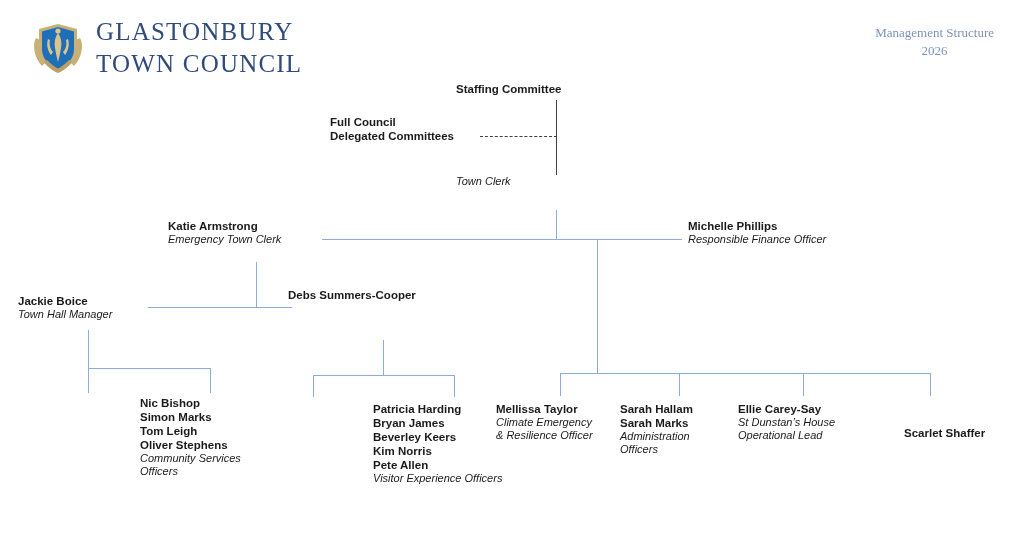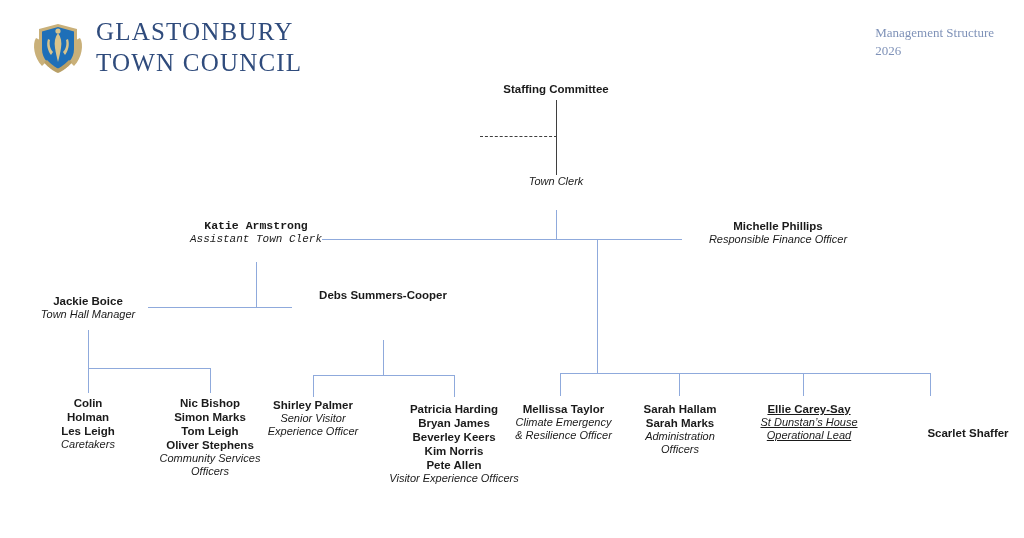--- a/index.html
+++ b/index.html
@@ -18,52 +18,51 @@
     background: #ffffff;
     overflow: hidden;
   }
 
   
   .logo-block {
     position: absolute;
     left: 30px;
     top: 18px;
     display: flex;
-    align-items: center;
+    align-items: flex-end;
     gap: 10px;
   }
   .crest {
     width: 56px;
     height: 58px;
     flex: 0 0 auto;
   }
   .logo-words {
     font-family: "Liberation Serif", serif;
     color: #2f4b7c;
     line-height: 1.02;
     letter-spacing: 1.2px;
   }
   .logo-line1 { font-size: 25px; }
   .logo-line2 { font-size: 25px; margin-top: 6px; }
 
   .doc-title {
     position: absolute;
     right: 30px;
     top: 24px;
-    text-align: left;
+    text-align: center;
     font-family: "Liberation Serif", serif;
     color: #7f92b8;
     font-size: 13px;
     line-height: 1.35;
   }
 
   
   .node {
     position: absolute;
-    text-align: center;
     line-height: 1.22;
   }
   .node .nm {
     font-size: 11.5px;
     font-weight: bold;
     color: #1a1a1a;
     white-space: pre-line;
   }
   .node .rl {
     font-size: 11px;
@@ -141,65 +140,58 @@
   <div class="ln h" style="left:560px; top:373px; width:371px;"></div>
   <div class="ln v" style="left:560px; top:373px; height:23px;"></div>
   <div class="ln v" style="left:679px; top:373px; height:23px;"></div>
   <div class="ln v" style="left:803px; top:373px; height:23px;"></div>
   <div class="ln v" style="left:930px; top:373px; height:23px;"></div>
 
   <div class="node" style="left:456px; top:82px; width:200px;">
     <div class="nm">Staffing Committee</div>
   </div>
 
+  <div class="node" style="left:330px; top:115px; width:150px;">
+    <div class="nm">Full Council
+Delegated Committees</div>
+  </div>
 
   <div class="node" style="left:456px; top:175px; width:200px;">
     <div class="rl">Town Clerk</div>
   </div>
 
-  <div class="node" style="left:176px; top:219px; width:160px;font-family:Liberation Mono, monospace;">
+  <div class="node" style="left:168px; top:219px; width:160px;">
     <div class="nm">Katie Armstrong</div>
-    <div class="rl">Assistant Town Clerk</div>
+    <div class="rl">Emergency Town Clerk</div>
   </div>
 
   <div class="node" style="left:688px; top:219px; width:180px;">
     <div class="nm">Michelle Phillips</div>
     <div class="rl">Responsible Finance Officer</div>
   </div>
 
   <div class="node" style="left:18px; top:294px; width:140px;">
     <div class="nm">Jackie Boice</div>
     <div class="rl">Town Hall Manager</div>
   </div>
 
   <div class="node" style="left:288px; top:288px; width:190px;">
     <div class="nm">Debs Summers-Cooper</div>
   </div>
 
-  <div class="node" style="left:28px; top:396px; width:120px;">
-    <div class="nm">Colin
-Holman
-Les Leigh</div>
-    <div class="rl">Caretakers</div>
-  </div>
 
   <div class="node" style="left:140px; top:396px; width:140px;">
     <div class="nm">Nic Bishop
 Simon Marks
 Tom Leigh
 Oliver Stephens</div>
     <div class="rl">Community Services
 Officers</div>
   </div>
 
-  <div class="node" style="left:248px; top:398px; width:130px;">
-    <div class="nm">Shirley Palmer</div>
-    <div class="rl">Senior Visitor
-Experience Officer</div>
-  </div>
 
   <div class="node" style="left:496px; top:402px; width:135px;">
     <div class="nm">Mellissa Taylor</div>
     <div class="rl">Climate Emergency
 &amp; Resilience Officer</div>
   </div>
 
   <div class="node" style="left:373px; top:402px; width:162px;">
     <div class="nm">Patricia Harding
 Bryan James
@@ -209,21 +201,21 @@
     <div class="rl">Visitor Experience Officers</div>
   </div>
 
   <div class="node" style="left:620px; top:402px; width:120px;">
     <div class="nm">Sarah Hallam
 Sarah Marks</div>
     <div class="rl">Administration
 Officers</div>
   </div>
 
-  <div class="node" style="left:738px; top:402px; width:142px;text-decoration:underline;">
+  <div class="node" style="left:738px; top:402px; width:142px;">
     <div class="nm">Ellie Carey-Say</div>
     <div class="rl">St Dunstan’s House
 Operational Lead</div>
   </div>
 
   <div class="node" style="left:904px; top:402px; width:128px;margin-top:24px;">
     <div class="nm">Scarlet Shaffer</div>
   </div>
 
 </div>

